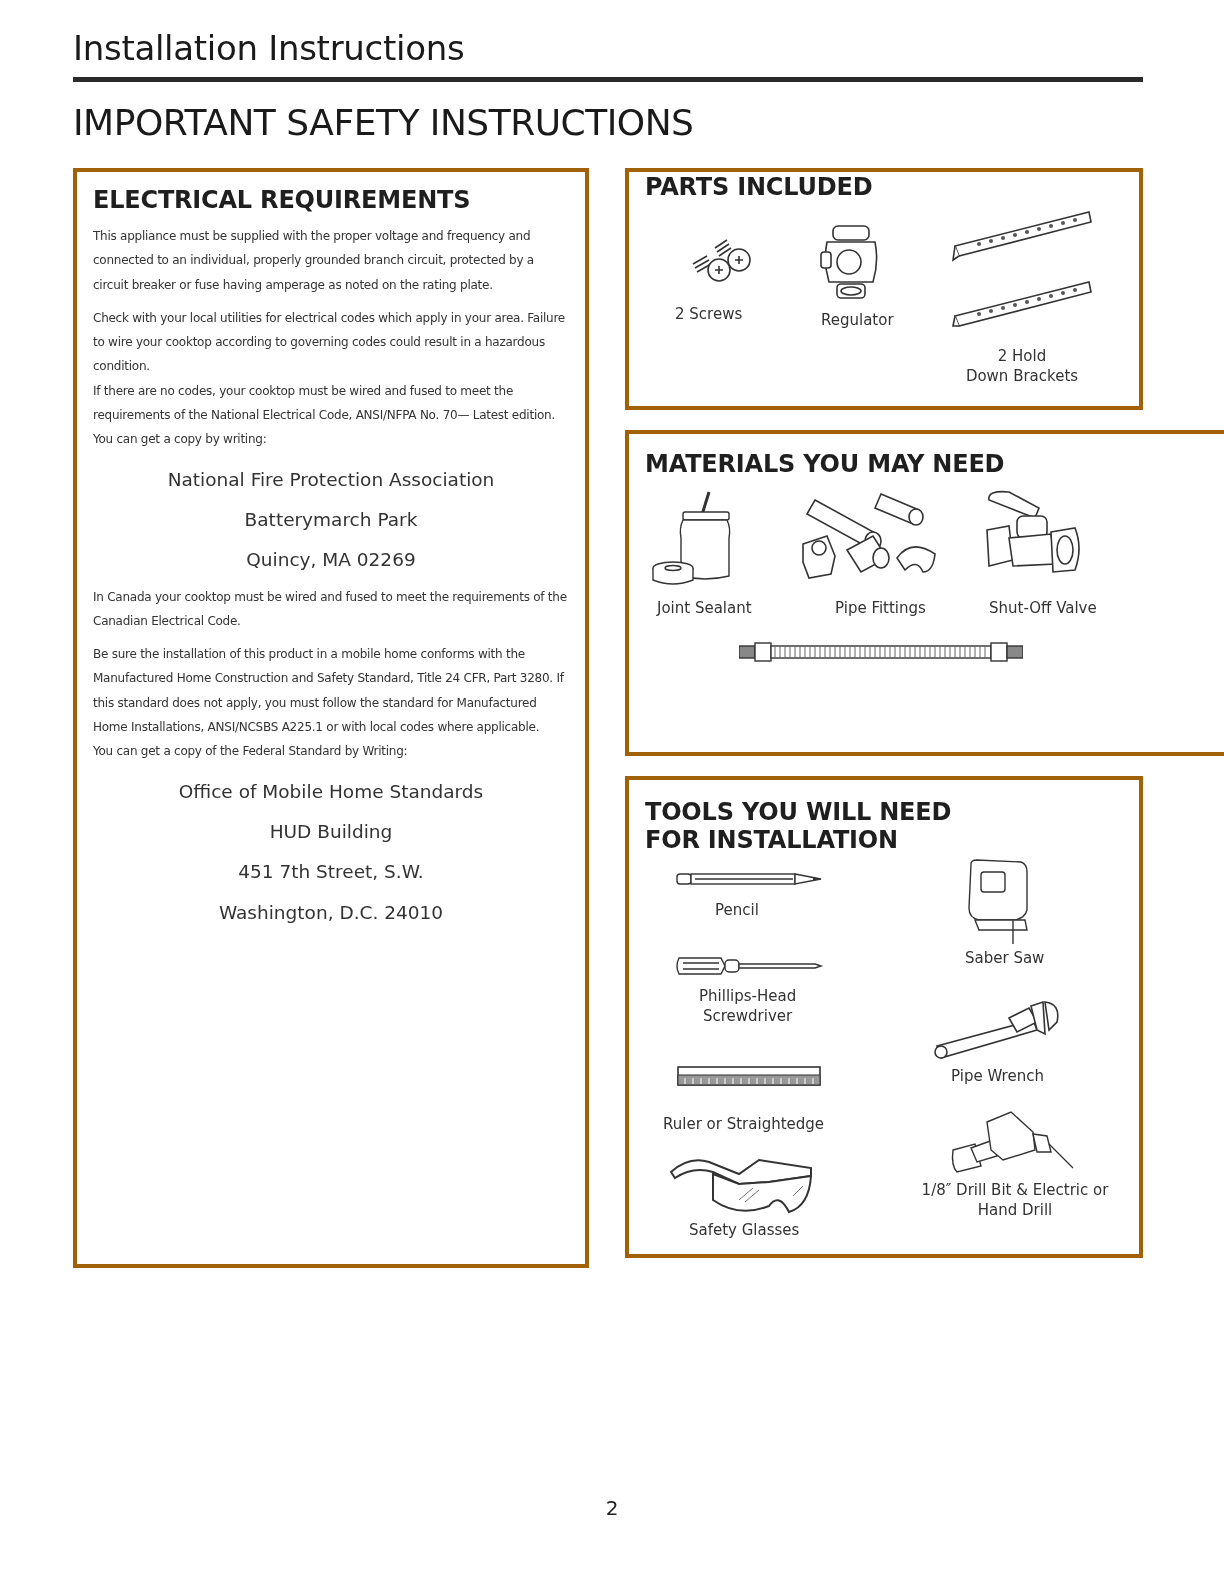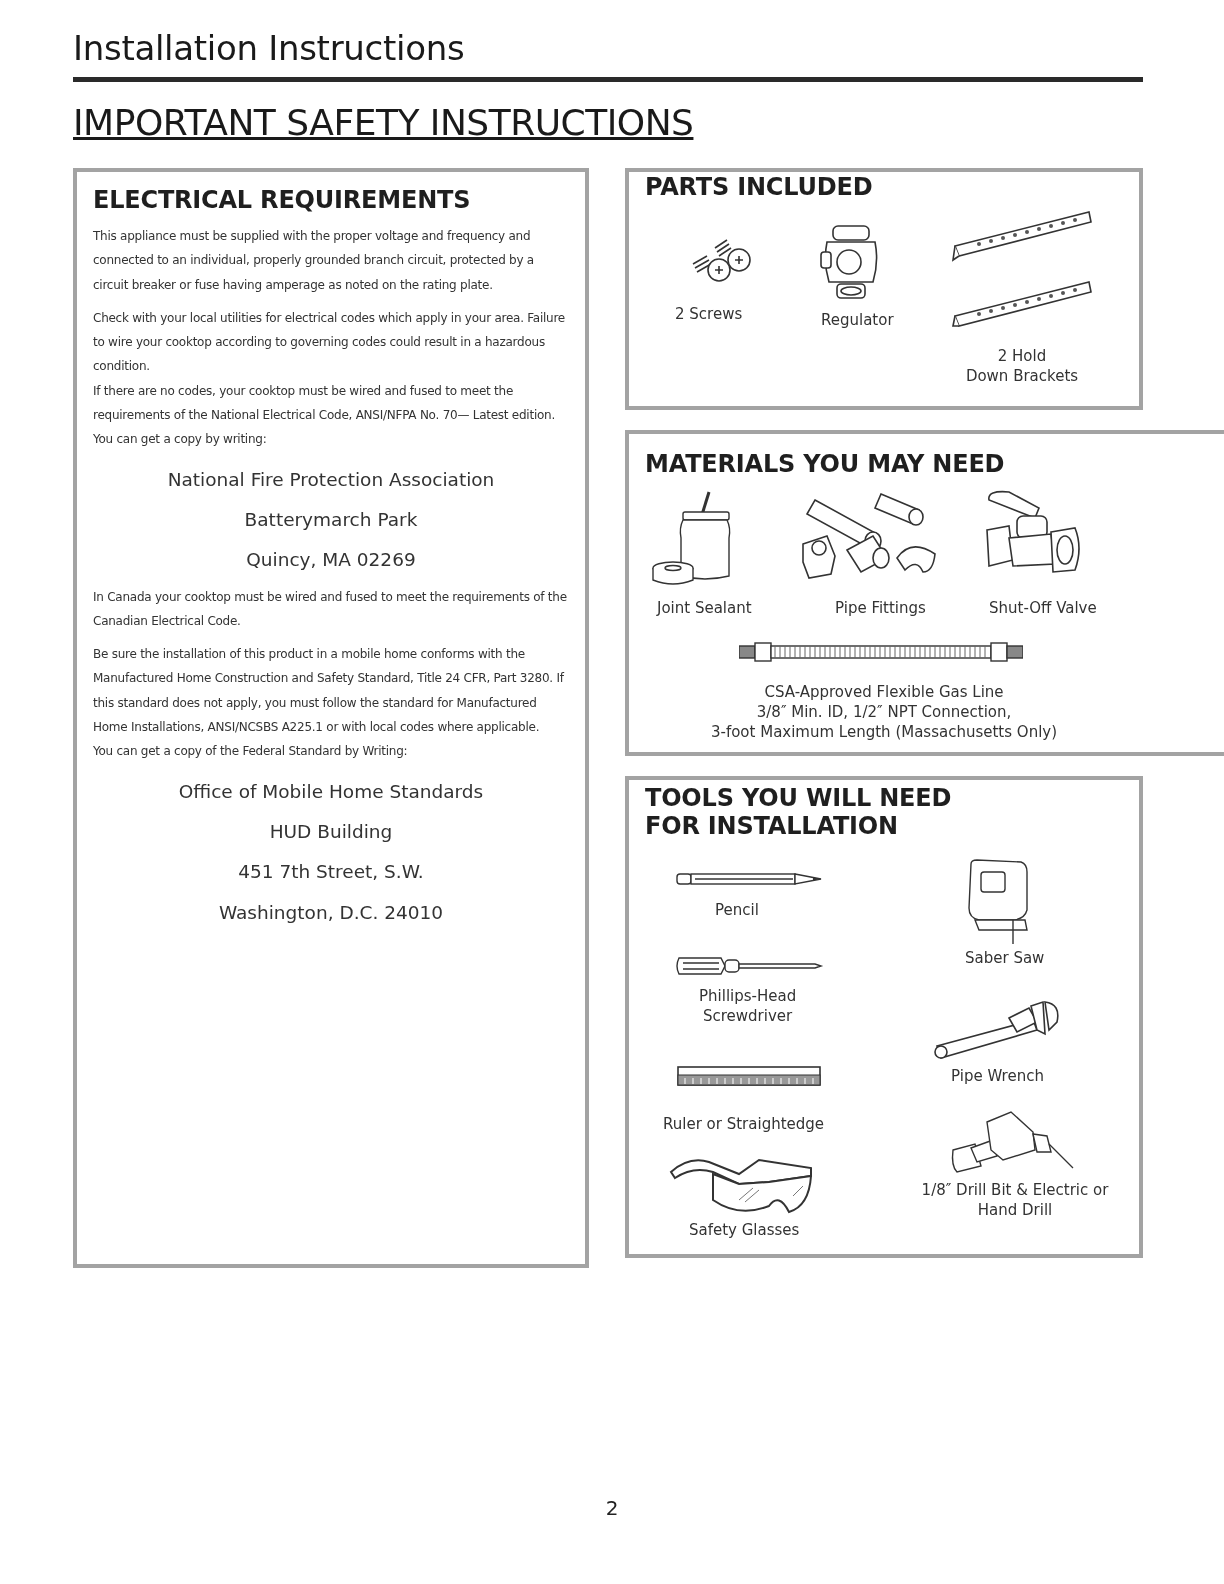--- a/index.html
+++ b/index.html
@@ -1,29 +1,29 @@
 <!DOCTYPE html>
 <html><head>
 <meta charset="utf-8">
 <style>
   html, body { margin:0; padding:0; background:#fff; }
   body { width:1224px; height:1584px; position:relative; font-family:"DejaVu Sans", sans-serif; color:#222; overflow:hidden; }
   .hdr { position:absolute; left:73px; top:28px; width:1070px; text-align:left; font-size:34px; color:#1a1a1a; letter-spacing:-0.3px; }
   .rule { position:absolute; left:73px; top:77px; width:1070px; height:5px; background:#2a2a2a; }
-  .bigtitle { position:absolute; left:73px; top:102px; font-size:36px; color:#1a1a1a; letter-spacing:-0.5px;text-decoration:underline; }
-  .box { position:absolute; border:4px solid #a3a3a3; box-sizing:border-box; background:#fff; }
+  .bigtitle { position:absolute; left:73px; top:102px; font-size:36px; color:#1a1a1a; letter-spacing:-0.5px; }
+  .box { position:absolute; border:4px solid #a16207; box-sizing:border-box; background:#fff; }
   .boxtitle { font-size:24px; font-weight:bold; color:#1f1f1f; letter-spacing:-0.2px; line-height:28px; }
   #elec { left:73px; top:168px; width:516px; height:1100px; padding:14px 16px 0 16px; }
   #elec p { margin:0 0 9px 0; font-size:12px; line-height:24.3px; color:#333; letter-spacing:-0.25px; }
   #elec p.tight { margin:0; }
   #elec .addr { text-align:center; margin:10px 0 12px 0; font-size:18.5px; line-height:24.3px; color:#333; }
   #elec .addr div { white-space:nowrap;margin-top:16px; }
   #parts { left:625px; top:168px; width:518px; height:242px; padding:1px 16px; }
   #mats { left:625px; top:430px; width:615px; height:326px; padding:16px 16px; }
-  #tools { left:625px; top:776px; width:518px; height:482px; padding:4px 16px; }
+  #tools { left:625px; top:776px; width:518px; height:482px; padding:18px 16px; }
   .lbl { position:absolute; font-size:15px; color:#333; text-align:center; line-height:20px; white-space:nowrap; }
   .ill { position:absolute; }
   .pagenum { position:absolute; left:0; width:1224px; top:1496px; text-align:center; font-size:20px; color:#222; }
 </style>
 </head>
 <body>
 
 <div class="hdr">Installation Instructions</div>
 <div class="rule"></div>
 <div class="bigtitle">IMPORTANT SAFETY INSTRUCTIONS</div>
@@ -157,25 +157,20 @@
       <rect x="0" y="6" width="16" height="12" fill="#888"></rect>
       <rect x="16" y="3" width="16" height="18"></rect>
       <rect x="32" y="6" width="220" height="12"></rect>
       <rect x="252" y="3" width="16" height="18"></rect>
       <rect x="268" y="6" width="16" height="12" fill="#888"></rect>
     </g>
     <g stroke="#666" stroke-width="1">
       <path d="M36 6 L36 18 M41 6 L41 18 M46 6 L46 18 M51 6 L51 18 M56 6 L56 18 M61 6 L61 18 M66 6 L66 18 M71 6 L71 18 M76 6 L76 18 M81 6 L81 18 M86 6 L86 18 M91 6 L91 18 M96 6 L96 18 M101 6 L101 18 M106 6 L106 18 M111 6 L111 18 M116 6 L116 18 M121 6 L121 18 M126 6 L126 18 M131 6 L131 18 M136 6 L136 18 M141 6 L141 18 M146 6 L146 18 M151 6 L151 18 M156 6 L156 18 M161 6 L161 18 M166 6 L166 18 M171 6 L171 18 M176 6 L176 18 M181 6 L181 18 M186 6 L186 18 M191 6 L191 18 M196 6 L196 18 M201 6 L201 18 M206 6 L206 18 M211 6 L211 18 M216 6 L216 18 M221 6 L221 18 M226 6 L226 18 M231 6 L231 18 M236 6 L236 18 M241 6 L241 18 M246 6 L246 18"></path>
     </g>
   </svg>
-  <div class="lbl" style="left:0;top:248px;width:510px;">
-    <div>CSA-Approved Flexible Gas Line</div>
-    <div>3/8″ Min. ID, 1/2″ NPT Connection,</div>
-    <div>3-foot Maximum Length (Massachusetts Only)</div>
-  </div>
 </div>
 
 <div class="box" id="tools">
   <div class="boxtitle">
     <div>TOOLS YOU WILL NEED</div>
     <div>FOR INSTALLATION</div>
   </div>
 
   <svg class="ill" style="left:46px;top:92px;" width="150" height="14" viewBox="0 0 150 14">
     <g fill="#fff" stroke="#333" stroke-width="1.4">

